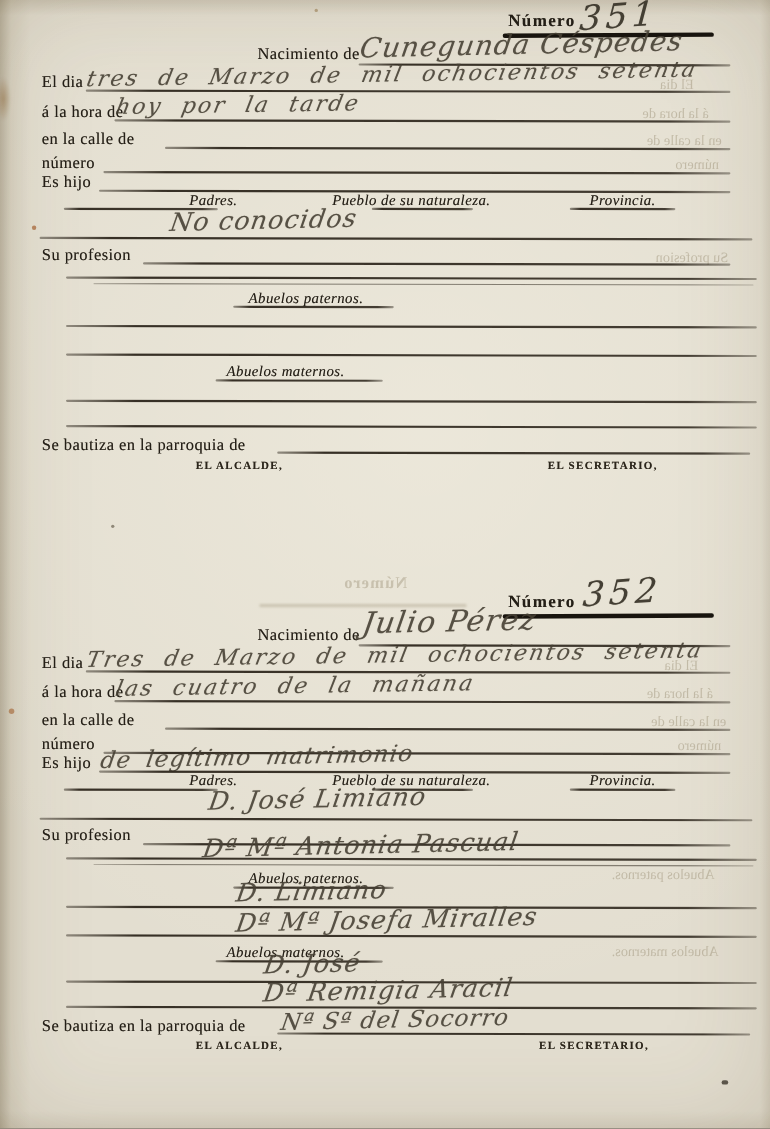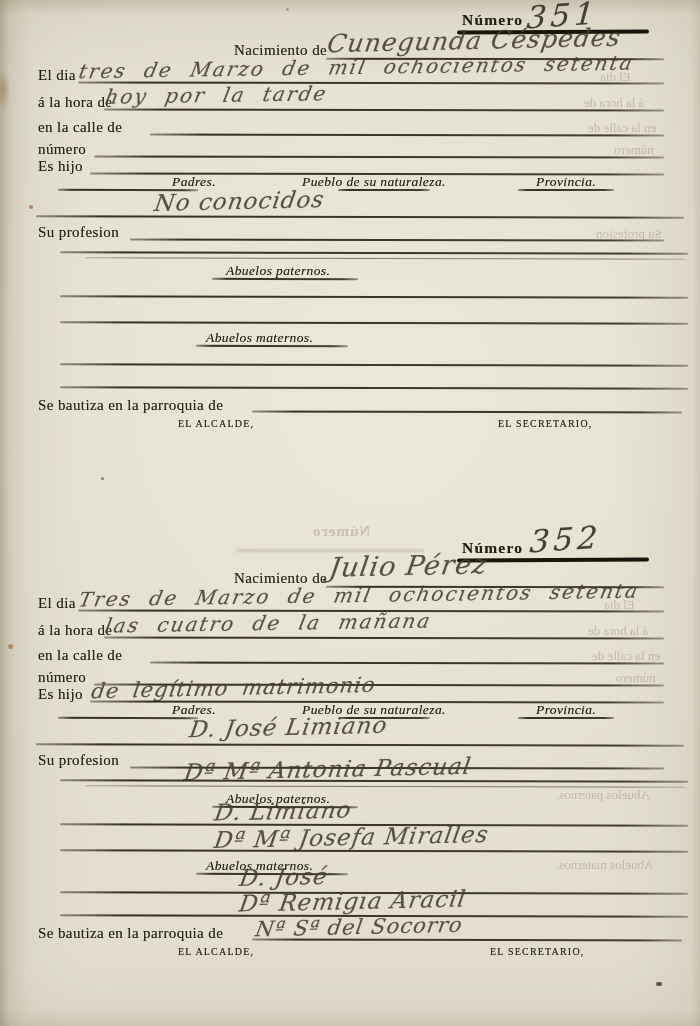--- a/index.html
+++ b/index.html
@@ -13,21 +13,21 @@
       linear-gradient(270deg, rgba(120,105,75,.14) 0, rgba(0,0,0,0) 9px),
       linear-gradient(0deg, rgba(120,105,75,.12) 0, rgba(0,0,0,0) 16px);
     box-shadow:inset 0 0 90px rgba(92,76,45,.16);
     font-family:"Liberation Serif", serif;
   }
   .record{position:absolute;left:0;width:700px;height:470px;}
   .pl{position:absolute;font-family:"Liberation Serif",serif;font-size:15px;color:#241f17;
       white-space:nowrap;letter-spacing:.4px;text-shadow:0 0 .5px rgba(40,32,20,.5);}
   .pl.it{font-style:italic;font-size:13.5px;}
   .pl.numlbl{font-weight:bold;font-size:15.5px;letter-spacing:1.2px;}
-  .pl.foot{font-weight:normal;font-size:10px;letter-spacing:1.2px;color:#2b251b;}
+  .pl.foot{font-weight:bold;font-size:10px;letter-spacing:1.2px;color:#2b251b;}
   .hw{position:absolute;font-family:"DejaVu Serif",serif;font-style:italic;color:#474135;
       transform:skewX(-10deg) rotate(-1.3deg);letter-spacing:1px;white-space:nowrap;opacity:.9;
       text-shadow:0 0 1px rgba(70,60,45,.25);}
   .hw.long{font-size:20px;letter-spacing:2px;word-spacing:9px;transform:skewX(-12deg) rotate(-.9deg);}
   .hw.num{font-size:31px;letter-spacing:4px;transform:skewX(-8deg) rotate(-4deg);opacity:.95;color:#3c372c;}
   .rule{position:absolute;height:1.6px;border-radius:1px;transform:rotate(.12deg);
       background:linear-gradient(90deg, rgba(45,38,28,.45), rgba(45,38,28,.95) 10%, rgba(45,38,28,.88) 90%, rgba(45,38,28,.4));}
   .rule.thick{height:4px;background:#18140e;border-radius:2px;transform:rotate(-.3deg);}
   .rule.thin{height:1.1px;opacity:.6;}
   .ghost{position:absolute;font-family:"Liberation Serif",serif;font-size:13px;color:#93876c;

